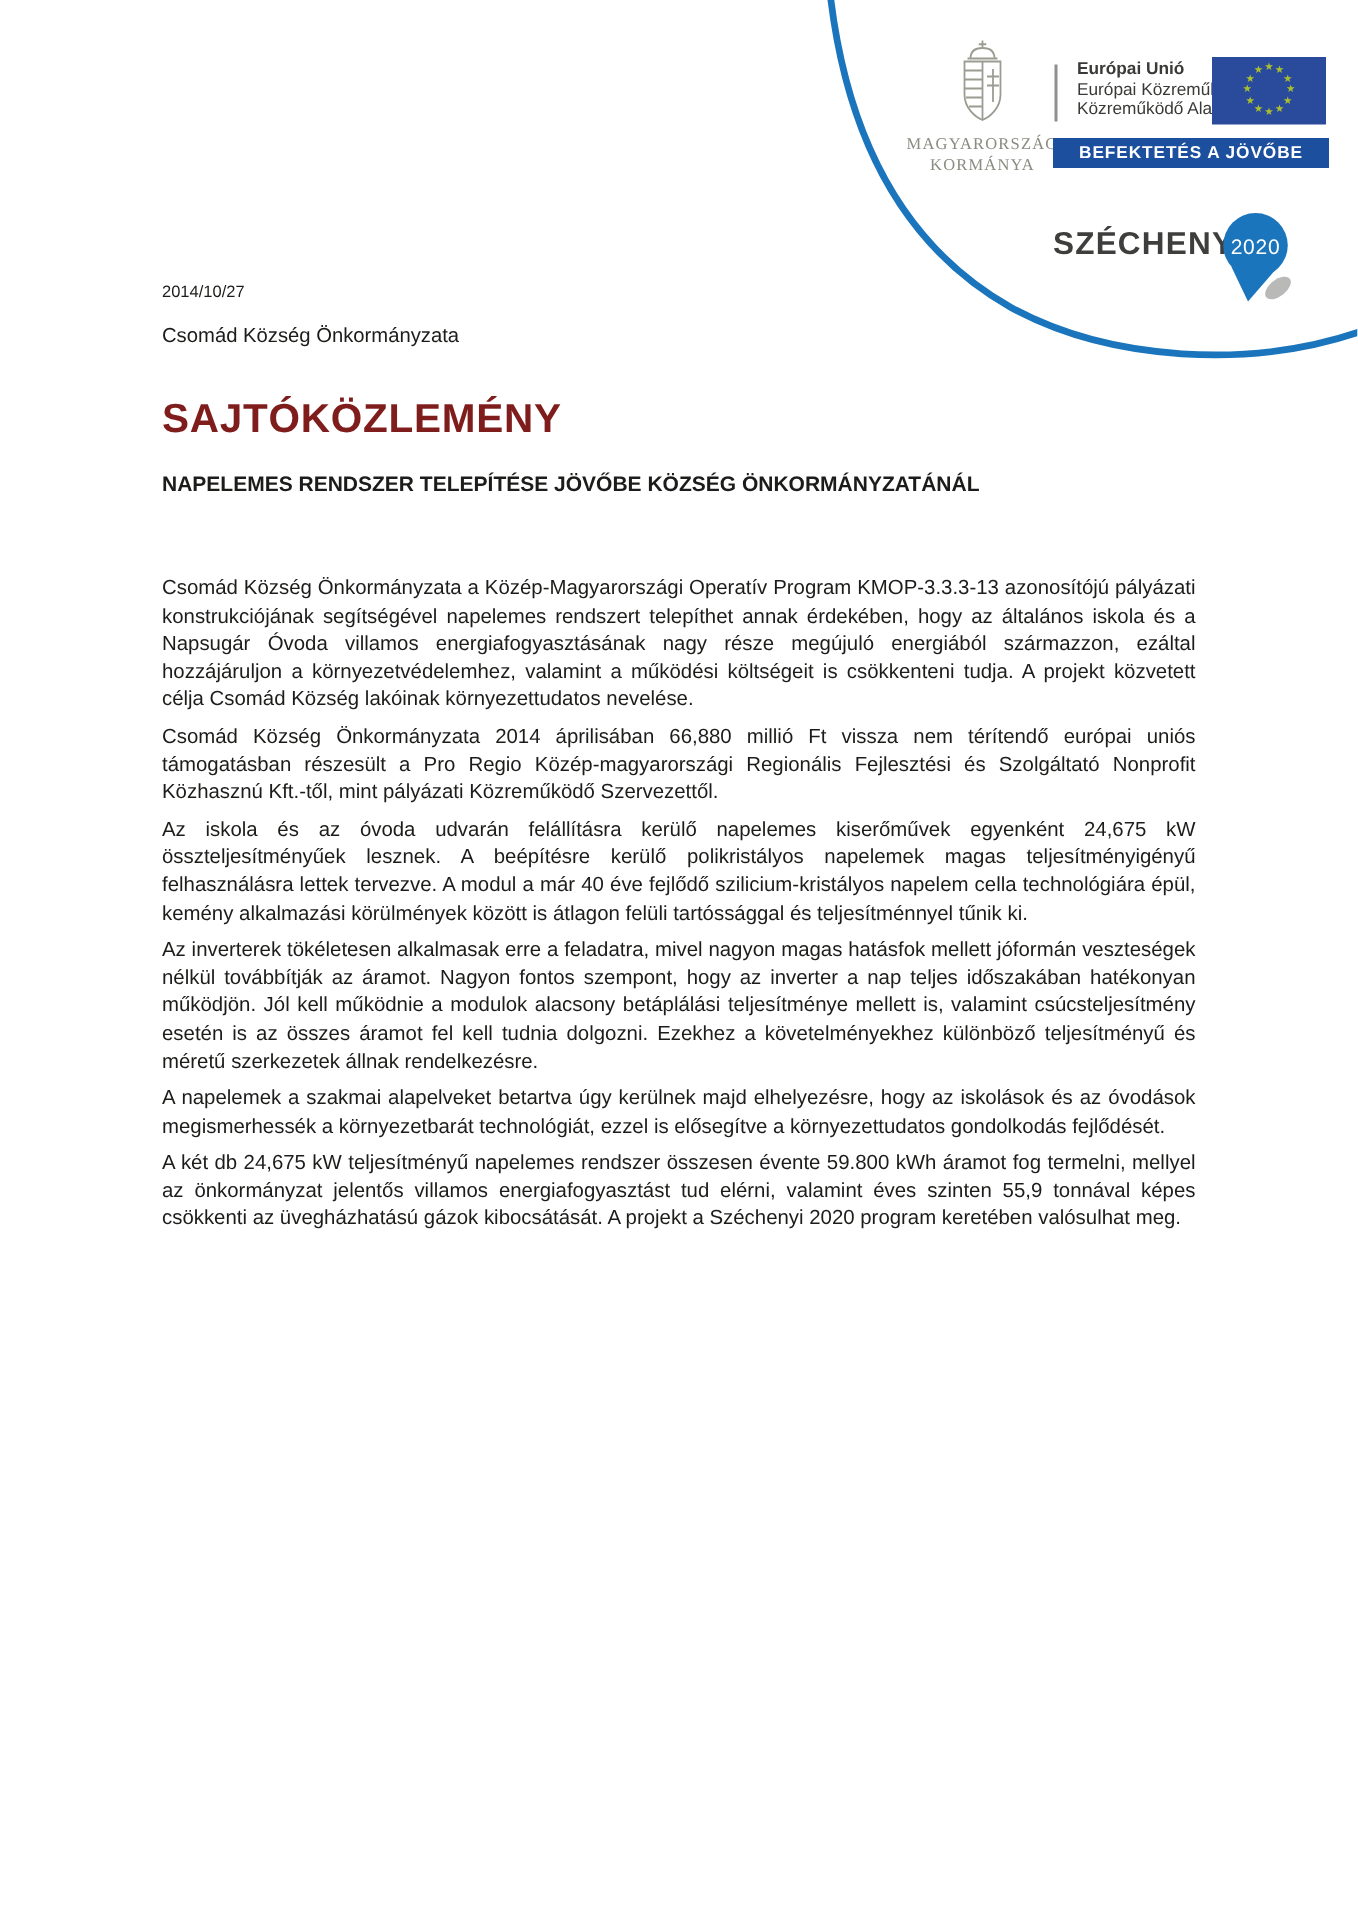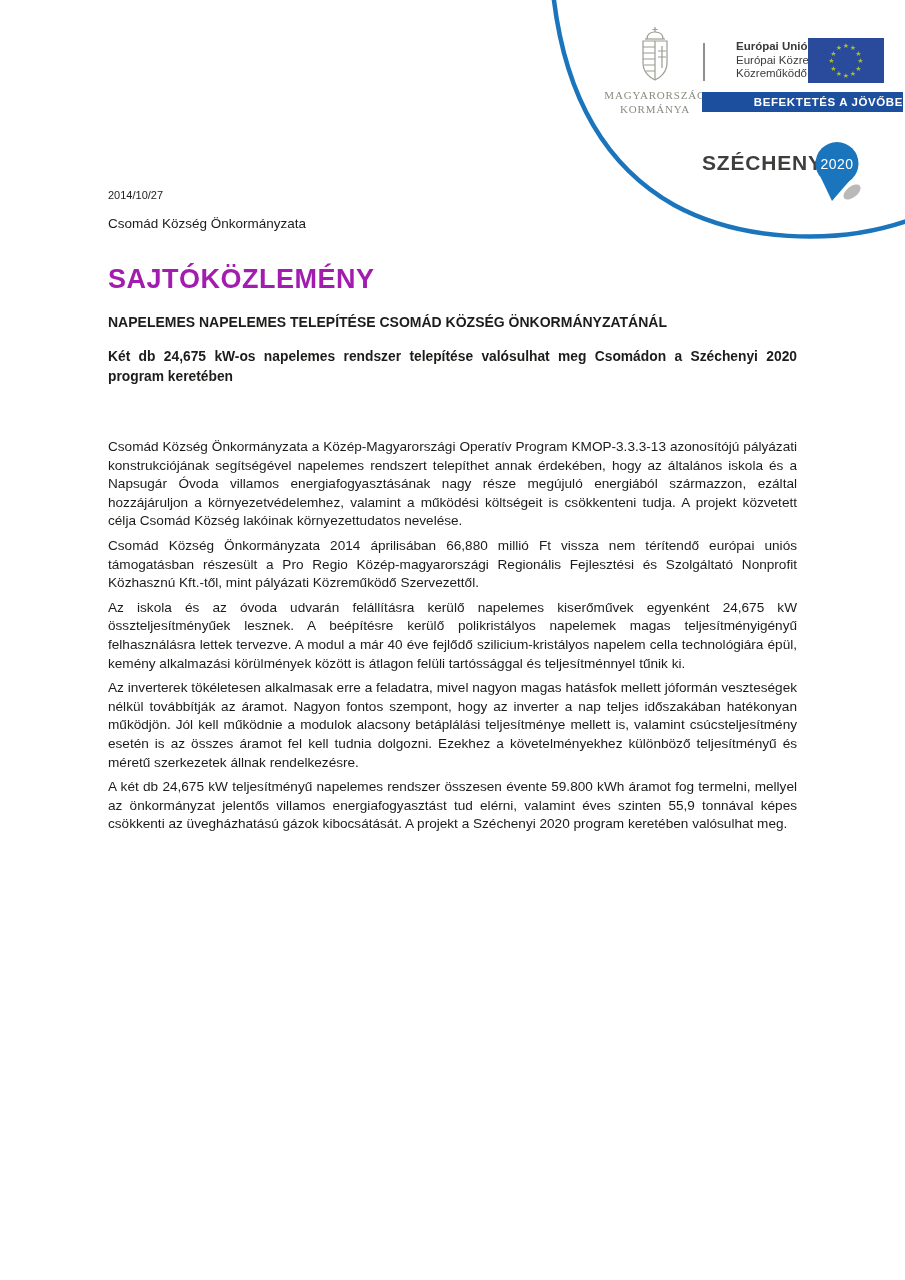--- a/index.html
+++ b/index.html
@@ -12,42 +12,42 @@
 
   
   .gov-block {
     position:absolute; left:585px; top:26px; width:140px; text-align:center;
     color:#8b8b81; font-family:"Liberation Serif", serif; z-index:2;
   }
   .gov-name { font-size:11px; letter-spacing:0.8px; line-height:13.5px; margin-top:2px; }
 
   
   .eu-divider { position:absolute; left:703px; top:43px; width:2px; height:38px; background:#8f8f8f; z-index:2; }
-  .eu-text { position:absolute; left:736px; top:40px; font-size:11.5px; line-height:13.5px; color:#3a3a38; z-index:2; }
+  .eu-text { position:absolute; left:718px; top:40px; font-size:11.5px; line-height:13.5px; color:#3a3a38; z-index:2; }
   .eu-text .b { font-weight:bold; }
   .eu-flag { position:absolute; left:808px; top:38px; width:76px; height:45px; background:#2a4b9b; z-index:2; }
   .eu-flag .star { position:absolute; color:#a9bf2f; font-size:7px; line-height:7px; transform:translate(-50%,-50%); }
   .eu-banner {
-    position:absolute; left:702px; top:92px; width:201px; height:20px; background:#1d4f9f;
+    position:absolute; left:702px; top:92px; width:184px; height:20px; background:#1d4f9f;
     color:#ffffff; font-weight:bold; font-size:11.5px; letter-spacing:0.6px;
-    text-align:right; line-height:20px; z-index:2;
+    text-align:center; line-height:20px; z-index:2;
   }
 
   
   .szechenyi-word {
     position:absolute; left:702px; top:151px; font-size:21px; font-weight:bold;
     letter-spacing:0.8px; color:#3e3e3d; z-index:2;
   }
   .pin-svg { position:absolute; left:813px; top:142px; z-index:2; }
 
   
   .content { position:absolute; left:108px; top:189px; width:689px; z-index:1; }
   .date { font-size:11px; margin:0 0 15px 0; }
   .org  { font-size:13.5px; font-weight:normal; margin:0; }
-  .title { font-size:27px; font-weight:bold; color:#a21caf; margin:33px 0 0 0; letter-spacing:0.5px; }
+  .title { font-size:27px; font-weight:bold; color:#7f1d1d; margin:33px 0 0 0; letter-spacing:0.5px; }
   .headline { font-size:14px; font-weight:bold; margin:19px 0 0 0; line-height:17px; }
   .lead { font-size:13.8px; font-weight:bold; margin:16px 0 0 0; line-height:19.5px; text-align:justify; }
   .body-p { font-size:13.6px; line-height:18.6px; text-align:justify; margin:6px 0 0 0; }
   .body-p.first { margin-top:52px; }
 </style>
 </head>
 <body>
 
 <div class="page">
 
@@ -100,21 +100,21 @@
     <ellipse cx="39" cy="50" rx="10" ry="5.5" fill="#b9b9b7" transform="rotate(-38 39 50)"></ellipse>
     <path d="M8 36 L19 59 L38 37 Z" fill="#1b75bc"></path>
     <circle cx="24" cy="21.5" r="21.5" fill="#1b75bc"></circle>
     <text x="24" y="27" text-anchor="middle" font-size="14" letter-spacing="0.5" font-family="Liberation Sans, sans-serif" fill="#ffffff">2020</text>
   </svg>
 
   <main class="content">
     <div class="date">2014/10/27</div>
     <div class="org">Csomád Község Önkormányzata</div>
     <h1 class="title">SAJTÓKÖZLEMÉNY</h1>
-    <h2 class="headline">NAPELEMES NAPELEMES TELEPÍTÉSE CSOMÁD KÖZSÉG ÖNKORMÁNYZATÁNÁL</h2>
-    <p class="lead">Két db 24,675 kW-os napelemes rendszer telepítése valósulhat meg Csomádon a Széchenyi 2020 program keretében</p>
+    <h2 class="headline">NAPELEMES RENDSZER TELEPÍTÉSE JÖVŐBE KÖZSÉG ÖNKORMÁNYZATÁNÁL</h2>
     <p class="body-p first">Csomád Község Önkormányzata a Közép-Magyarországi Operatív Program KMOP-3.3.3-13 azonosítójú pályázati konstrukciójának segítségével napelemes rendszert telepíthet annak érdekében, hogy az általános iskola és a Napsugár Óvoda villamos energiafogyasztásának nagy része megújuló energiából származzon, ezáltal hozzájáruljon a környezetvédelemhez, valamint a működési költségeit is csökkenteni tudja. A projekt közvetett célja Csomád Község lakóinak környezettudatos nevelése.</p>
     <p class="body-p">Csomád Község Önkormányzata 2014 áprilisában 66,880 millió Ft vissza nem térítendő európai uniós támogatásban részesült a Pro Regio Közép-magyarországi Regionális Fejlesztési és Szolgáltató Nonprofit Közhasznú Kft.-től, mint pályázati Közreműködő Szervezettől.</p>
     <p class="body-p">Az iskola és az óvoda udvarán felállításra kerülő napelemes kiserőművek egyenként 24,675 kW összteljesítményűek lesznek. A beépítésre kerülő polikristályos napelemek magas teljesítményigényű felhasználásra lettek tervezve. A modul a már 40 éve fejlődő szilicium-kristályos napelem cella technológiára épül, kemény alkalmazási körülmények között is átlagon felüli tartóssággal és teljesítménnyel tűnik ki.</p>
     <p class="body-p">Az inverterek tökéletesen alkalmasak erre a feladatra, mivel nagyon magas hatásfok mellett jóformán veszteségek nélkül továbbítják az áramot. Nagyon fontos szempont, hogy az inverter a nap teljes időszakában hatékonyan működjön. Jól kell működnie a modulok alacsony betáplálási teljesítménye mellett is, valamint csúcsteljesítmény esetén is az összes áramot fel kell tudnia dolgozni. Ezekhez a követelményekhez különböző teljesítményű és méretű szerkezetek állnak rendelkezésre.</p>
+    <p class="body-p">A napelemek a szakmai alapelveket betartva úgy kerülnek majd elhelyezésre, hogy az iskolások és az óvodások megismerhessék a környezetbarát technológiát, ezzel is elősegítve a környezettudatos gondolkodás fejlődését.</p>
     <p class="body-p">A két db 24,675 kW teljesítményű napelemes rendszer összesen évente 59.800 kWh áramot fog termelni, mellyel az önkormányzat jelentős villamos energiafogyasztást tud elérni, valamint éves szinten 55,9 tonnával képes csökkenti az üvegházhatású gázok kibocsátását. A projekt a Széchenyi 2020 program keretében valósulhat meg.</p>
   </main>
 </div>
 
 </body></html>

